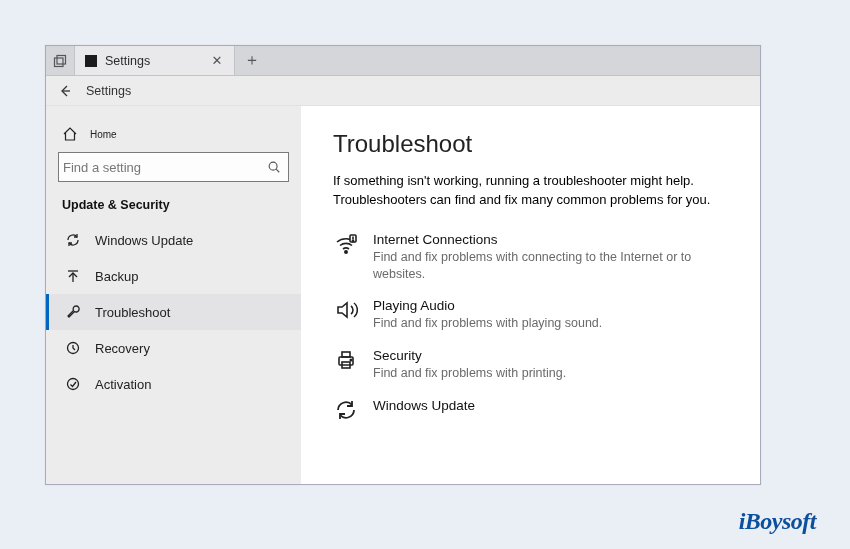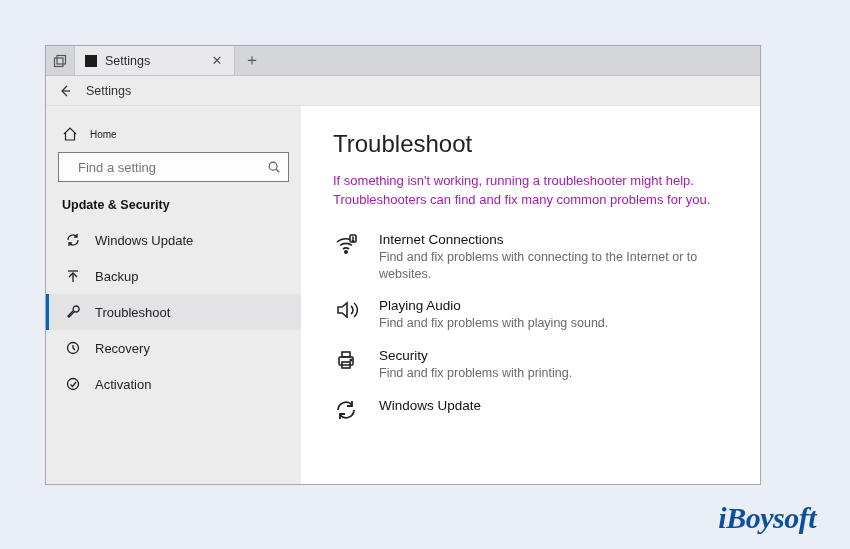--- a/index.html
+++ b/index.html
@@ -101,21 +101,21 @@
   }
   .search-wrap {
     position: relative;
     margin: 0 0 12px 0;
   }
   .search-input {
     width: 100%;
     height: 30px;
     border: 1px solid #7a7a7a;
     background: #fdfdfd;
-    padding: 0 28px 0 19px;
+    padding: 0 28px 0 4px;
     font-size: 13px;
     font-family: inherit;
     color: #333;
     outline: none;
   }
   .search-input::placeholder { color: #777; font-style: normal; }
   .search-icon {
     position: absolute; right: 8px; top: 50%; transform: translateY(-50%);
     width: 14px; height: 14px; color:#555;
   }
@@ -152,51 +152,51 @@
     overflow: hidden;
     color: #222;
   }
   .page-title {
     font-size: 24px;
     font-weight: 400;
     margin-bottom: 14px;
   }
   .intro {
     font-size: 13px;
-    color: #a21caf;
+    color: #000000;
     line-height: 1.45;
     max-width: 420px;
     margin-bottom: 22px;
   }
   .sub-heading {
     font-size: 17px;
     font-weight: 500;
     margin-bottom: 14px;
   }
   .ts-item {
     display: flex;
-    gap: 20px;
+    gap: 14px;
     margin-bottom: 16px;
     cursor: pointer;
   }
   .ts-icon {
     width: 26px; height: 26px; flex: 0 0 26px;
     display:flex; align-items:flex-start; justify-content:center;
     color:#222;
   }
   .ts-icon svg { width: 24px; height: 24px; }
   .ts-text { flex:1; }
   .ts-title { font-size: 13.5px; color:#111; margin-bottom: 2px; }
   .ts-desc { font-size: 12.5px; color:#6a6a6a; line-height:1.35; max-width: 380px; }
   
   .watermark {
     position: absolute;
     right: 34px;
     bottom: 14px;
-    font-size: 30px;
+    font-size: 24px;
     font-weight: 700;
     font-style: italic;
     color: #0b4f9e;
     font-family: Georgia, 'Segoe UI', serif;
     letter-spacing: -0.5px;
   }
 </style>
 </head>
 <body>
 

